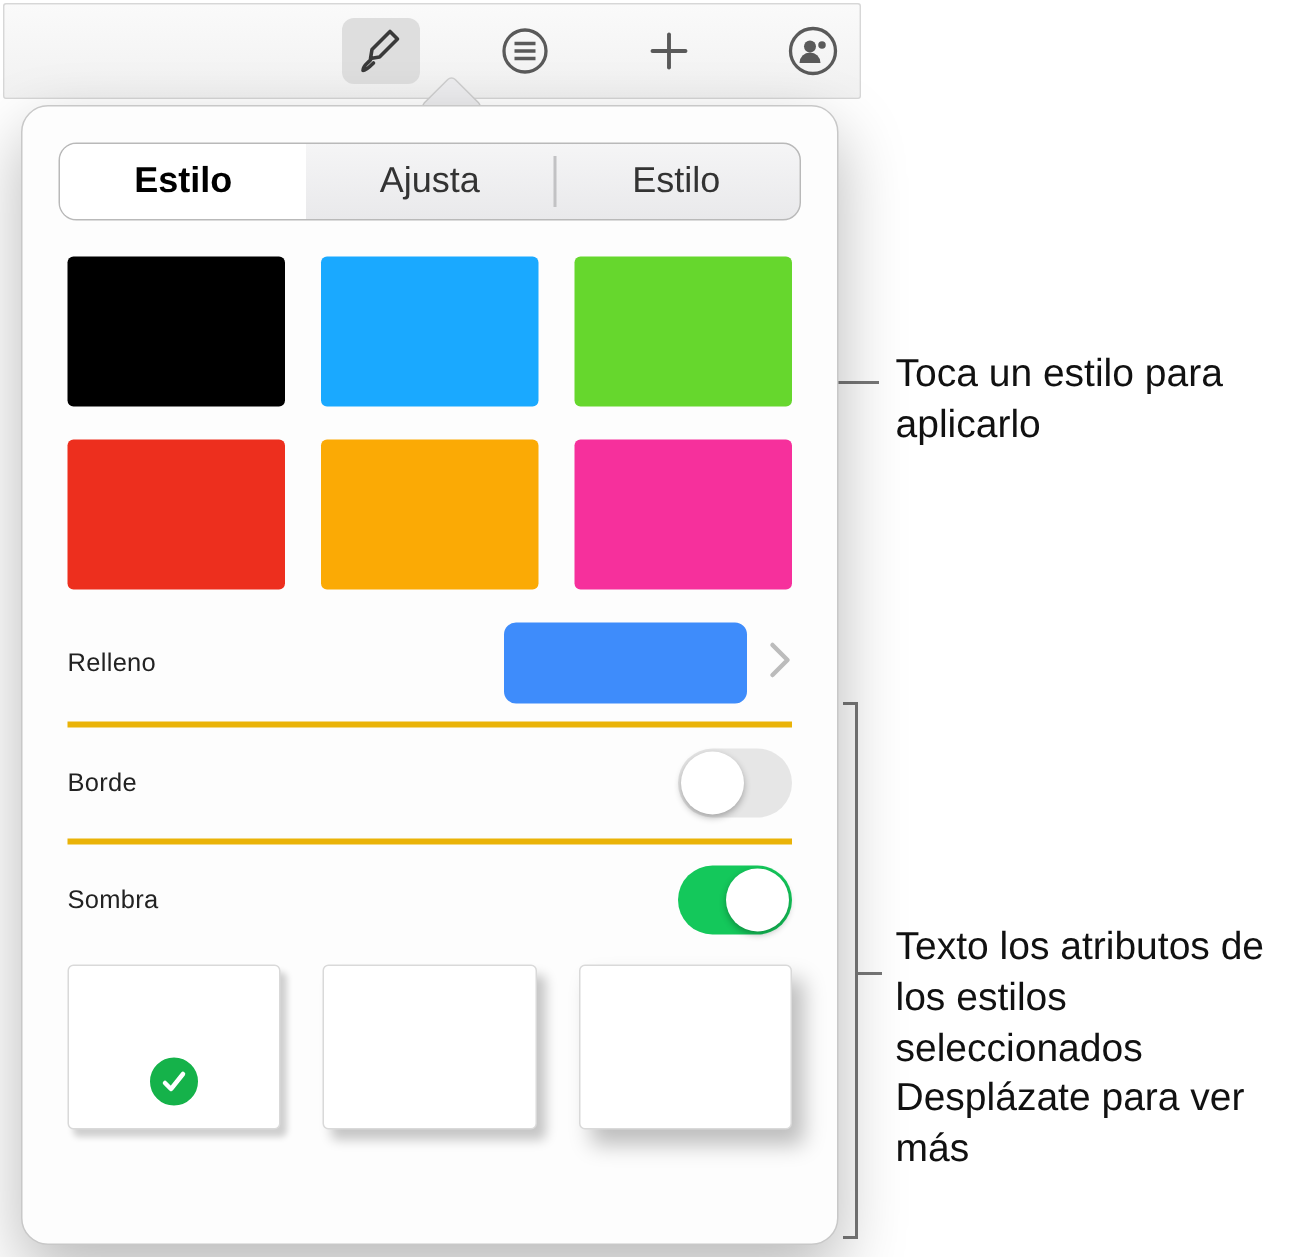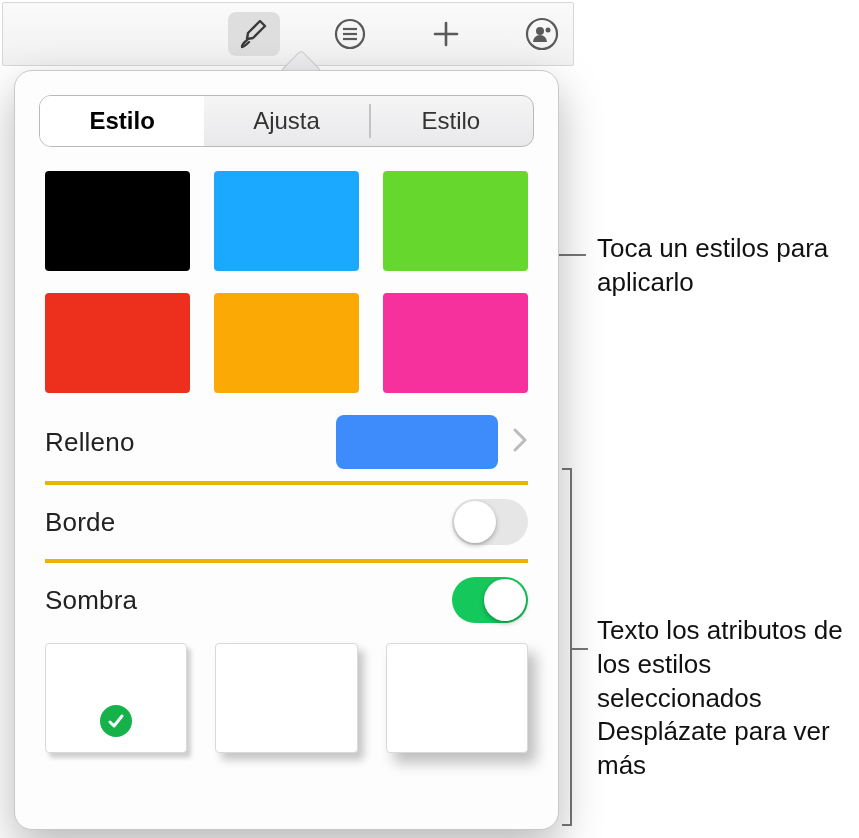--- a/index.html
+++ b/index.html
@@ -132,21 +132,21 @@
   .row {
     display: flex;
     align-items: center;
     justify-content: space-between;
     border-top: 4px solid #eab308;
     padding: 10px 0;
     min-height: 78px;
   }
   .row:first-child { border-top:none; }
   .row-label {
-    font-size: 26px;
+    font-size: 17px;
     letter-spacing: 0.2px;
     color: #222;
   }
   .row-right { display:flex; align-items:center; gap:14px; }
 
   .fill-color {
     width: 162px;
     height: 54px;
     border-radius: 8px;
     background: #3e8cfb;
@@ -326,17 +326,17 @@
         </svg>
       </div>
     </div>
     <div class="card sh2"></div>
     <div class="card sh3"></div>
   </div>
 
 </div>
 
 <div class="callout-line" style="left:518px; top:254px; width:68px;"></div>
-<div class="callout" style="left:597px; top:232px; width:240px;">Toca un estilos para aplicarlo</div>
+<div class="callout" style="left:597px; top:232px; width:240px;">Toca un estilo para aplicarlo</div>
 
 <div class="bracket" style="left:570px; top:468px; height:358px;"></div>
 <div class="callout-line" style="left:570px; top:648px; width:18px;"></div>
 <div class="callout" style="left:597px; top:614px; width:260px;">Texto los atributos de los estilos seleccionados Desplázate para ver más</div>
 
 </body></html>

